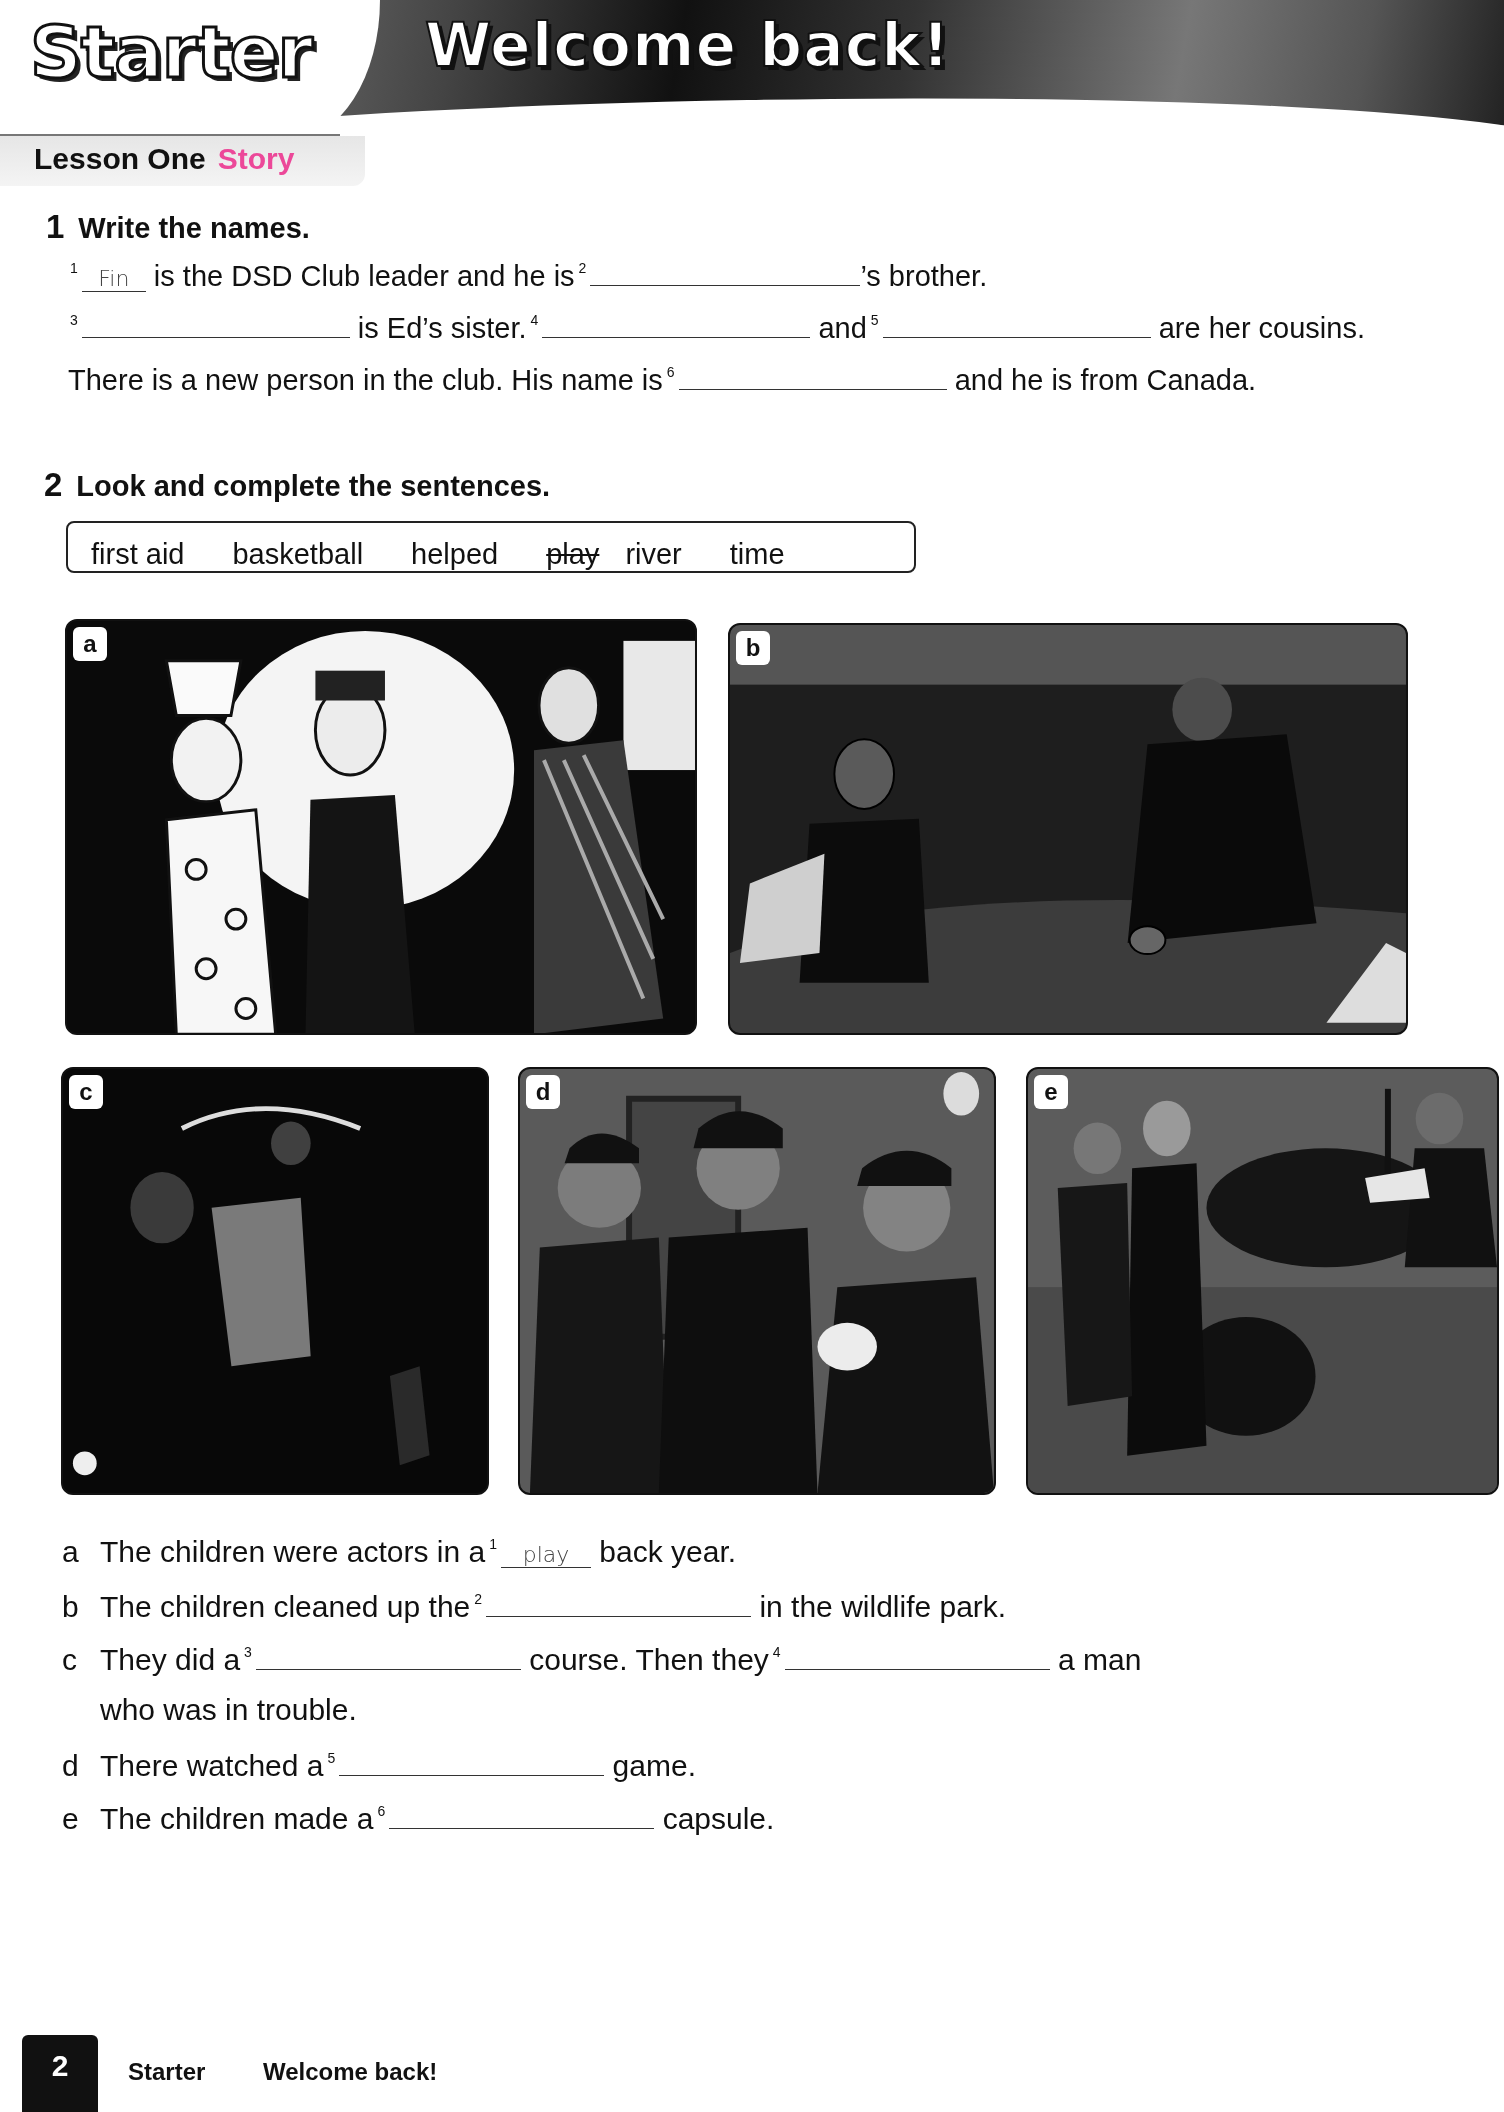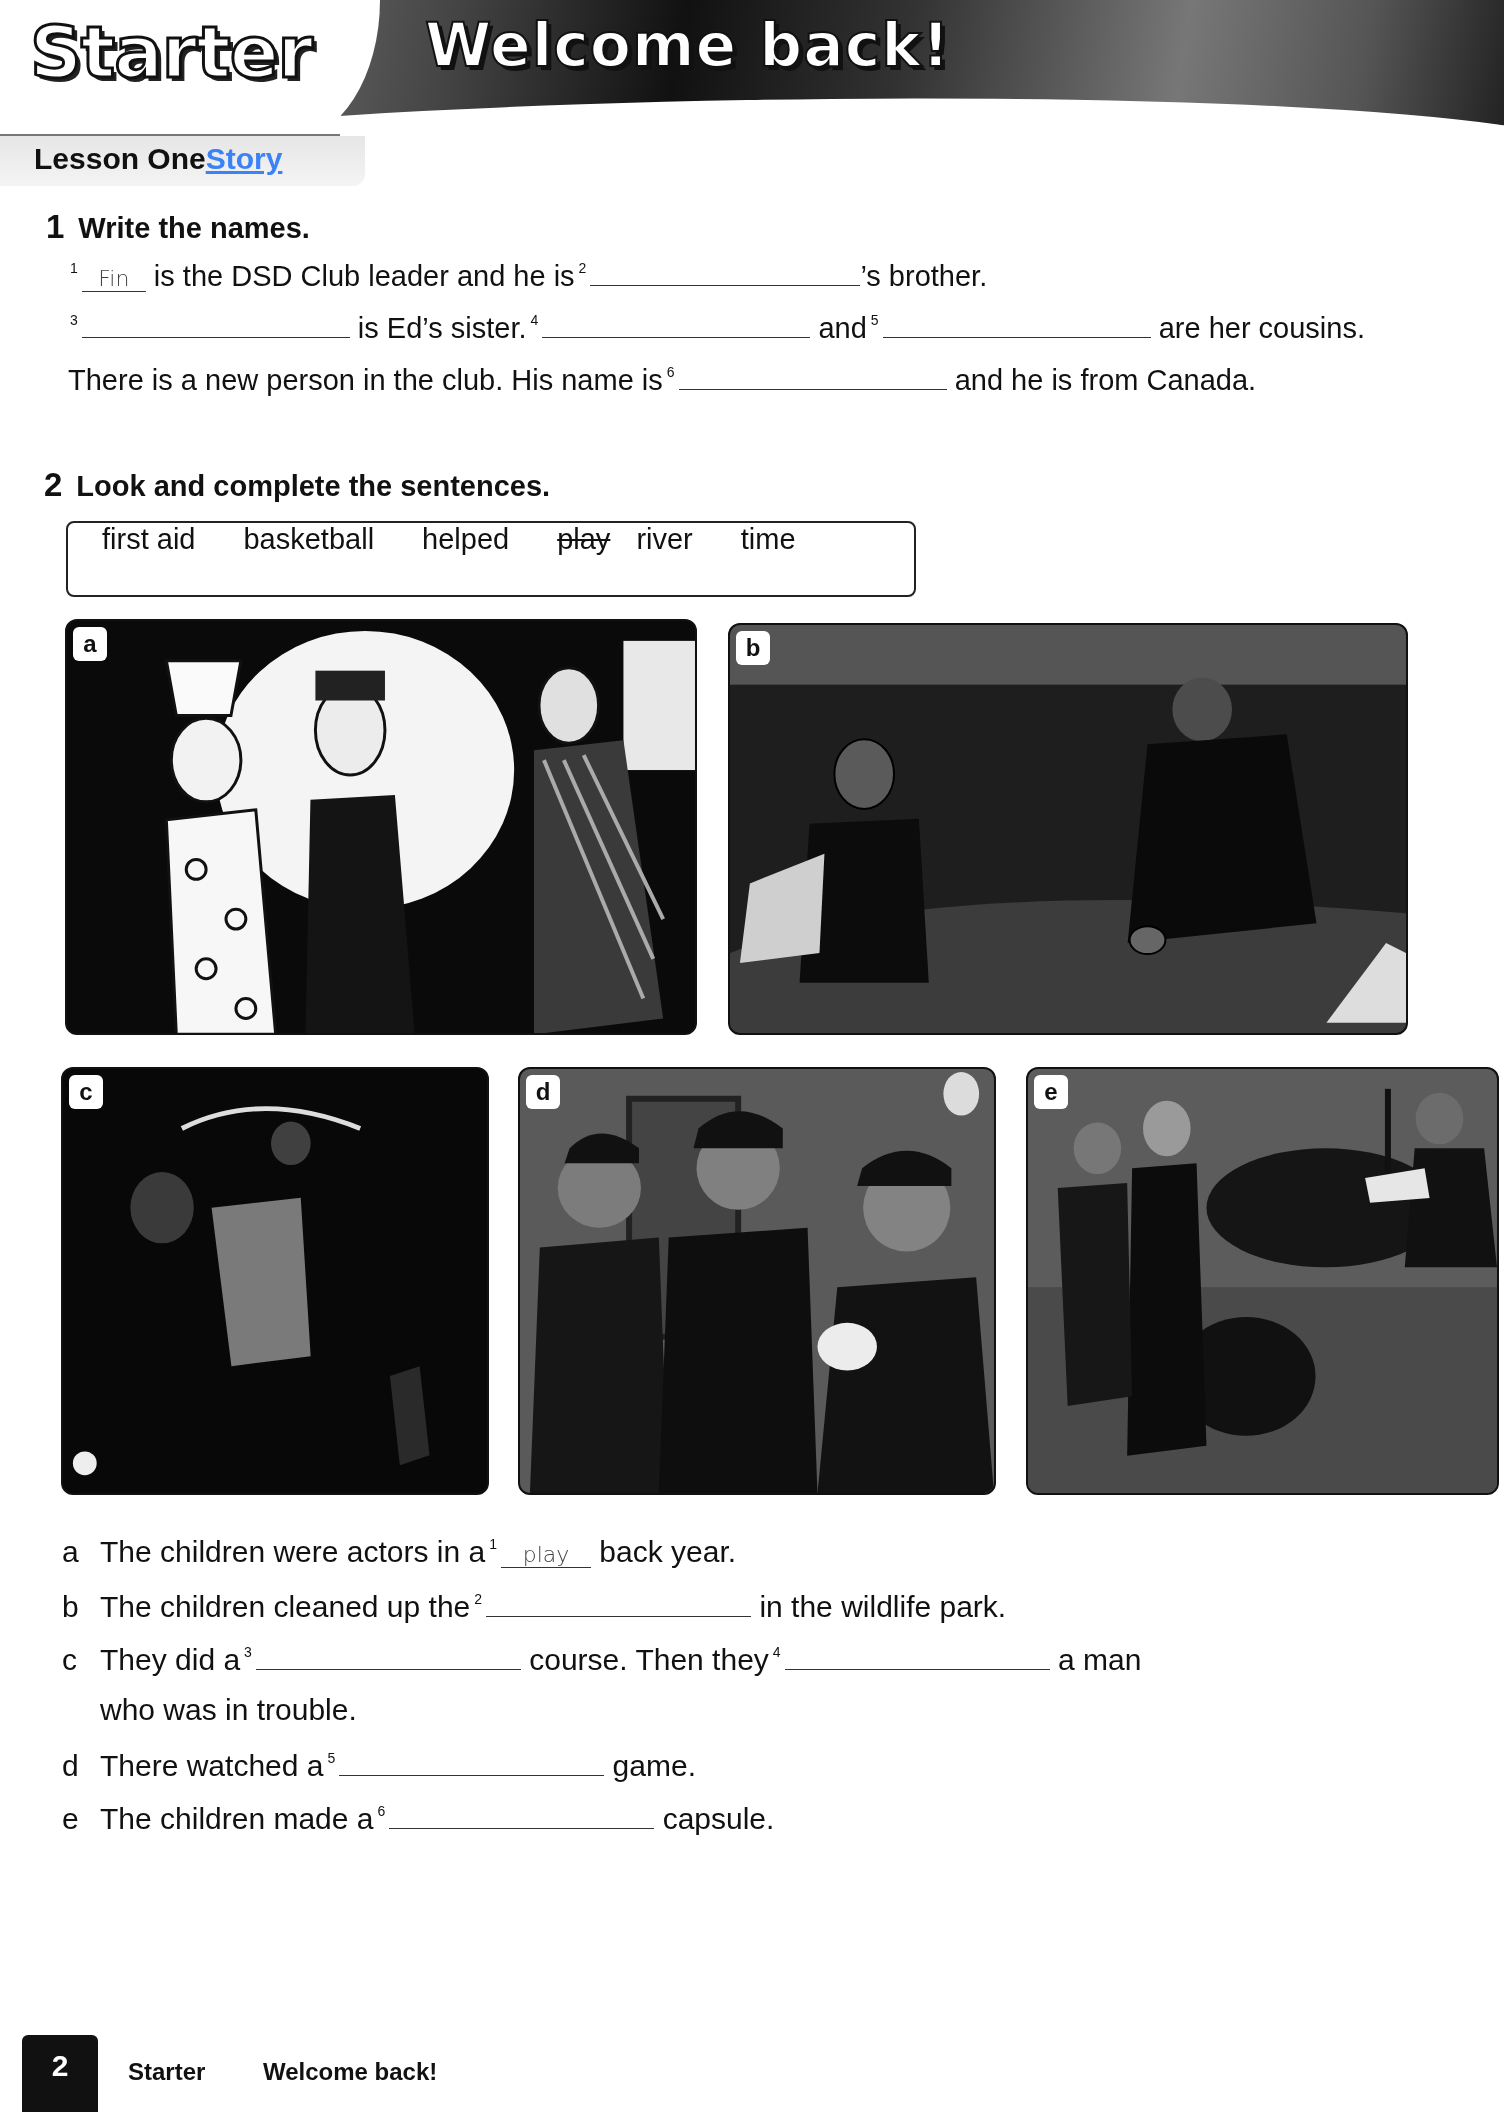--- a/index.html
+++ b/index.html
@@ -18,36 +18,36 @@
     font-family: "DejaVu Sans", sans-serif; color: #fff; letter-spacing: -1px;
     -webkit-text-stroke: 3px #111; text-shadow: 4px 4px 0 #222; }
   .welcome-title { position: absolute; left: 425px; top: 10px; font-size: 60px; font-weight: 900;
     font-family: "DejaVu Sans", sans-serif; color: #fff; letter-spacing: 1px;
     -webkit-text-stroke: 2px #111; text-shadow: 4px 4px 0 #111; }
   .header-rule { position: absolute; left: 0; top: 134px; width: 340px; height: 2px; background: #777; }
   .lesson-tab { position: absolute; left: 0; top: 136px; width: 365px; height: 50px;
     background: linear-gradient(#e6e6e6, #f4f4f4); border-bottom-right-radius: 12px; }
   .lesson-label { position: absolute; left: 34px; top: 142px; font-size: 30px; font-weight: 700; }
   .lesson-label .strong { font-weight: 900; }
-  .lesson-label .story { font-weight: 700; color: #3b82f6; text-decoration: underline; }
+  .lesson-label .story { font-weight: 700; margin-left: 12px; color: #ec4899; }
 
   
   .ex-heading { position: absolute; font-size: 29px; font-weight: 700; margin-left: 16px; }
   .ex-num { font-size: 33px; font-weight: 900; margin-right: 14px; }
 
   .line { position: absolute; font-size: 29px; white-space: nowrap; }
   .sup { font-size: 14px; vertical-align: 13px; margin: 0 4px; }
   .blank { display: inline-block; border-bottom: 1.5px solid #333; vertical-align: baseline; height: 30px; }
   .answer { display: inline-block; border-bottom: 1.5px solid #333; font-family: "DejaVu Sans", sans-serif;
     font-size: 22px; color: #444; font-weight: 300; text-align: center; padding: 0 6px; }
 
   
-  .word-box { position: absolute; left: 66px; top: 521px; width: 850px; height: 76px;
-    border: 2px solid #222; border-radius: 8px; display: flex; align-items: flex-start;
-    padding-left: 34px; gap: 0; }
+  .word-box { position: absolute; left: 66px; top: 521px; width: 850px; height: 52px;
+    border: 2px solid #222; border-radius: 8px; display: flex; align-items: flex-end;
+    padding-left: 23px; gap: 0; }
   .word { font-size: 29px; margin-right: 48px; }
   .word.crossed { text-decoration: line-through; text-decoration-thickness: 2px; margin-right: 26px; }
 
   
   .picture { position: absolute; border: 2px solid #111; border-radius: 12px; overflow: hidden; background: #111; }
   .pic-label { position: absolute; left: 6px; top: 6px; width: 34px; height: 34px; background: #fff;
     border-radius: 6px; display: flex; align-items: center; justify-content: center;
     font-size: 24px; font-weight: 700; color: #111; z-index: 3; }
   .scene { position: absolute; inset: 0; }
 

